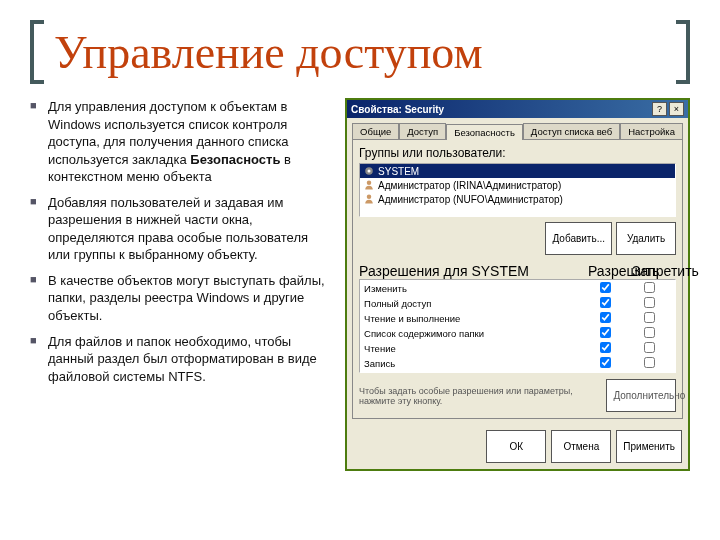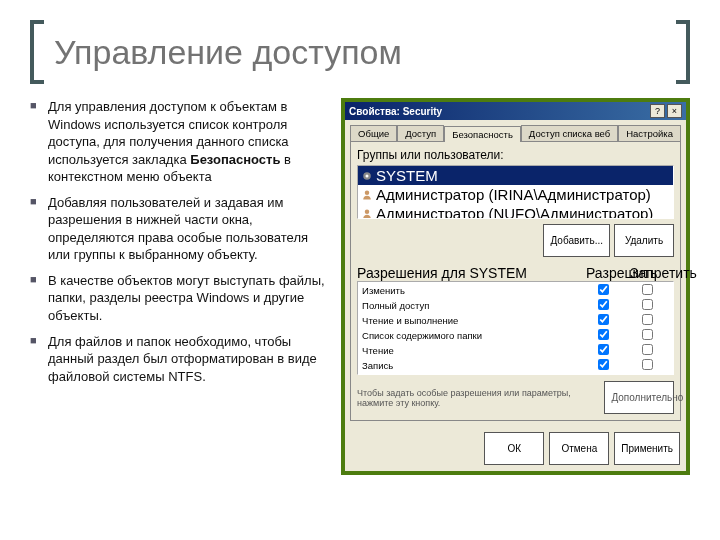--- a/index.html
+++ b/index.html
@@ -21,24 +21,25 @@
     margin-bottom: 14px;
   }
   .bracket-left, .bracket-right {
     width: 14px;
     height: 64px;
     border: 4px solid #445a5c;
   }
   .bracket-left { border-right: none; }
   .bracket-right { border-left: none; margin-left: auto; }
   .slide-title {
-    font-size: 34px;
+    font-size: 46px;
     font-weight: normal;
-    color: #737373;
+    color: #c2410c;
     margin: 0 0 0 10px;
+    font-family: Liberation Serif, serif;
   }
   .content {
     display: flex;
     gap: 12px;
   }
   .bullets {
     width: 340px;
     font-size: 13px;
     color: #111;
   }
@@ -53,21 +54,21 @@
     font-size: 11px;
   }
   .bullet .txt { flex: 1; }
   .txt b { font-weight: bold; }
 
   
   .dialog {
     width: 360px;
     font-family: Tahoma, sans-serif;
     font-size: 10px;
-    border: 4px solid #4d7c0f;
+    border: 2px solid #4d7c0f;
     background: #ece9d8;
   }
   .dlg-title {
     background: linear-gradient(to right, #0a246a, #3a6ea5);
     color: #fff;
     padding: 3px 4px;
     display: flex;
     align-items: center;
     height: 18px;
   }
@@ -105,21 +106,21 @@
   .group-label { font-size: 12px; margin-bottom: 3px; }
   .listbox {
     border: 1px inset #fff;
     background: #fff;
     height: 54px;
     overflow: hidden;
   }
   .lb-row {
     display: flex; align-items: center;
     padding: 1px 3px;
-    font-size: 15px;
+    font-size: 10px;
     gap: 3px;
   }
   .lb-row.sel { background: #0a246a; color: #fff; }
   .ico {
     width: 12px; height: 12px;
     display: inline-flex; align-items: center; justify-content: center;
   }
   .ico svg { width: 12px; height: 12px; }
   .btn-row {
     display: flex; justify-content: flex-end;

